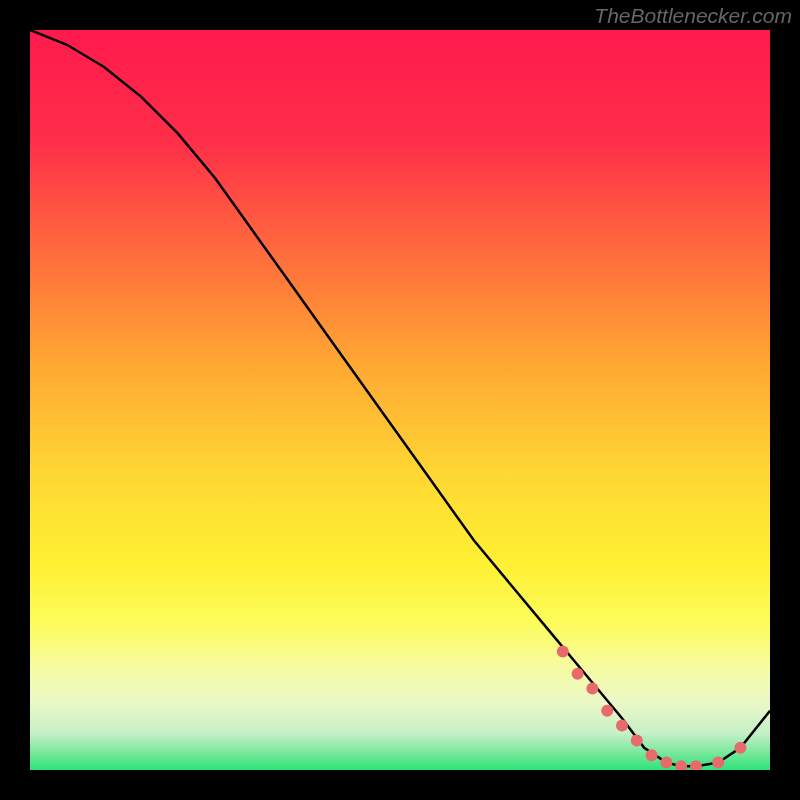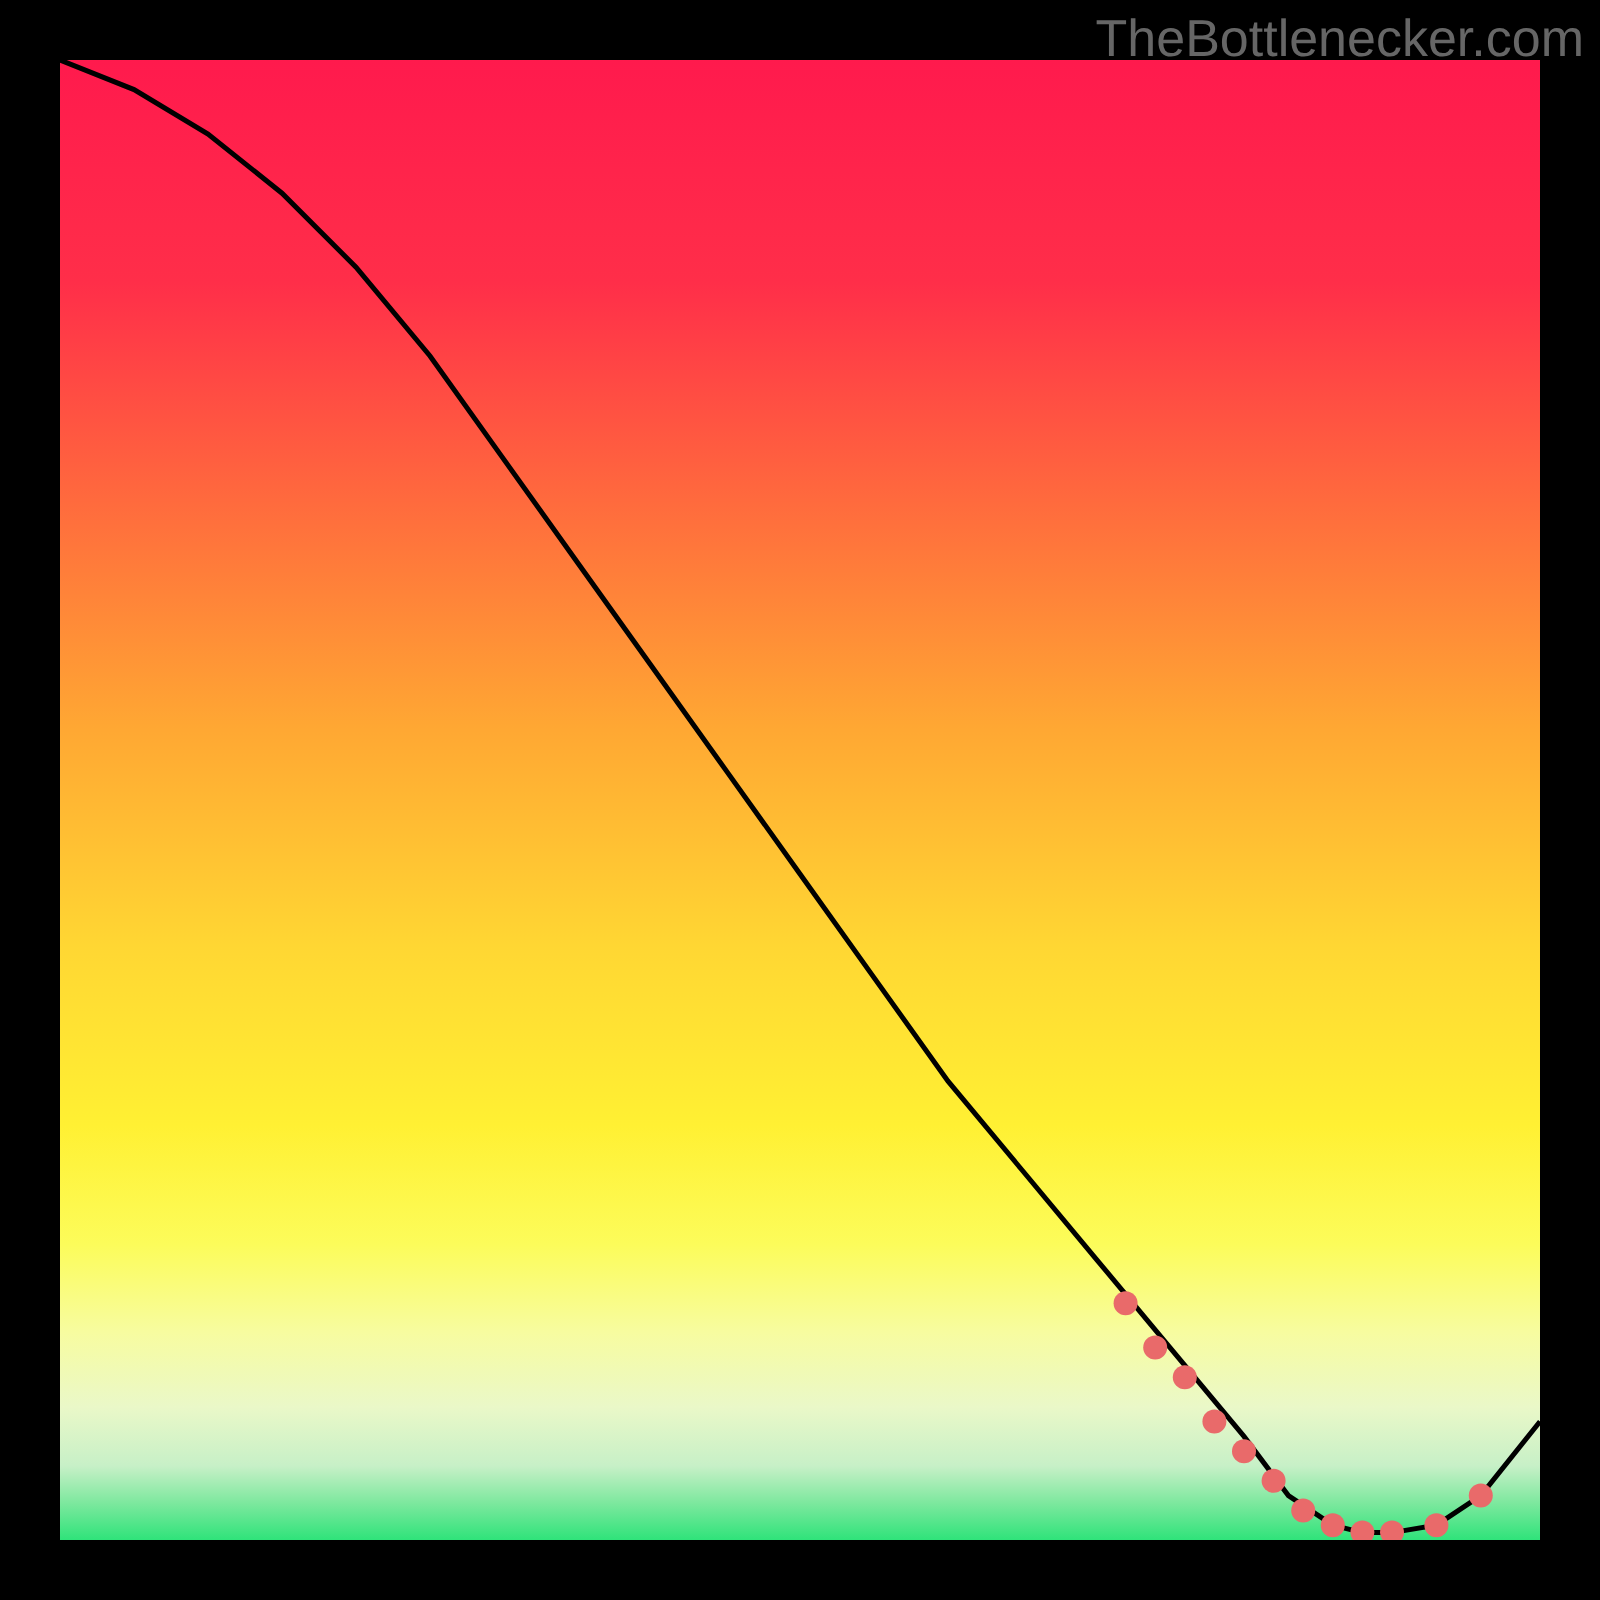--- a/index.html
+++ b/index.html
@@ -3,23 +3,24 @@
 <meta charset="utf-8">
 <style>
   * { margin: 0; padding: 0; box-sizing: border-box; }
   html, body { width: 800px; height: 800px; overflow: hidden; background: #000; font-family: Arial, sans-serif; }
   .container { position: relative; width: 800px; height: 800px; }
   .attribution {
     position: absolute;
     top: 4px;
     right: 8px;
     color: #666;
-    font-size: 26px;
+    font-size: 21px;
     font-weight: 500;
     z-index: 10;
+    font-style: italic;
   }
   .plot-area {
     position: absolute;
     left: 30px;
     top: 30px;
     width: 740px;
     height: 740px;
   }
   .gradient-bg {
     position: absolute;

